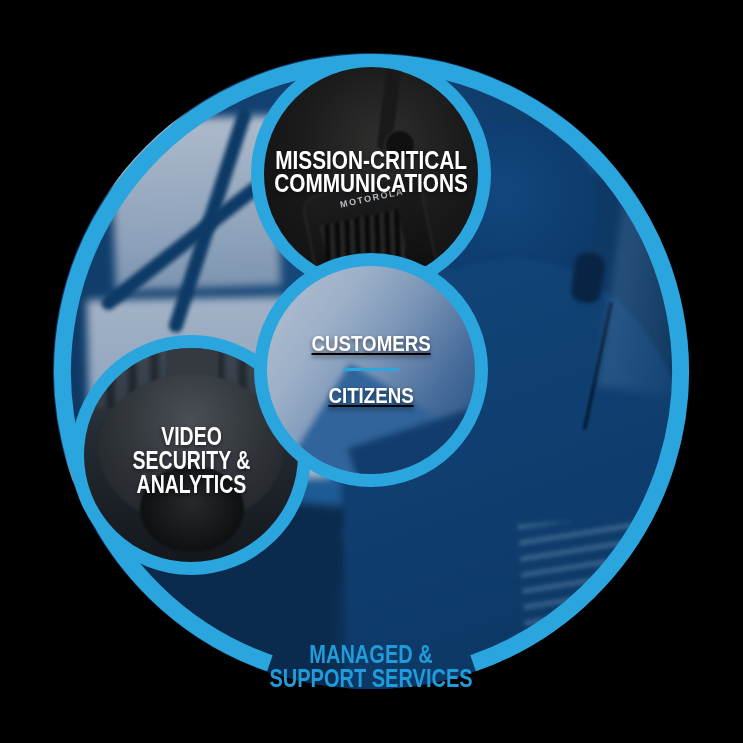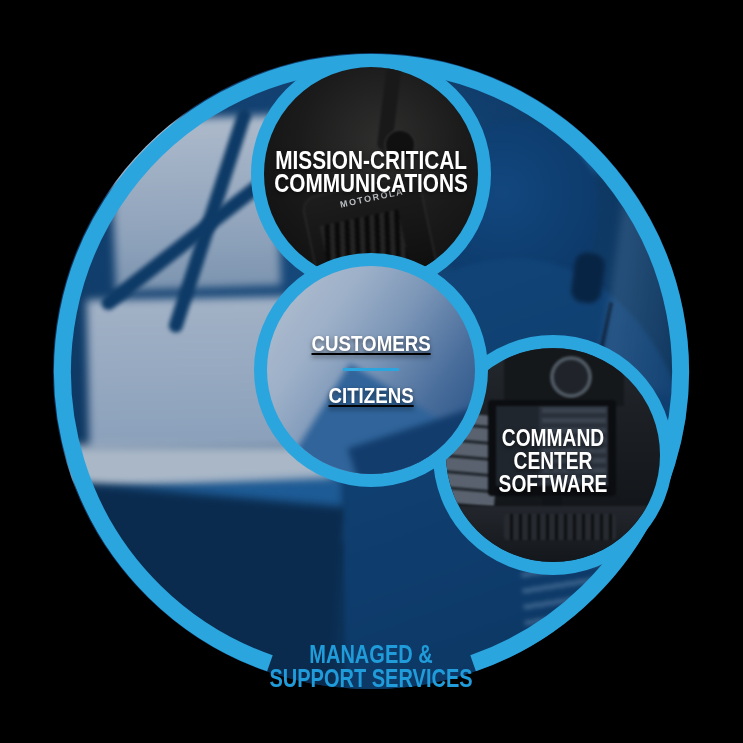--- a/index.html
+++ b/index.html
@@ -173,37 +173,32 @@
     <div class="ph radio-body"></div>
     <div class="ph radio-grille"></div>
     <div class="ph radio-knob"></div>
     <div class="ph radio-brand">MOTOROLA</div>
     <div class="cap t-top">
       <span>MISSION-CRITICAL</span>
       <span>COMMUNICATIONS</span>
     </div>
   </div>
 
-
-  <div class="circle sat sat-right">
-    <div class="ph cc-topscreen"></div>
-    <div class="ph cc-logo"></div>
-    <div class="ph cc-wall"></div>
-    <div class="ph cc-monitor"></div>
-    <div class="ph cc-screen"></div>
-    <div class="ph cc-rows"></div>
-    <div class="ph cc-stand"></div>
-    <div class="ph cc-desk"></div>
-    <div class="ph cc-keyboard"></div>
-    <div class="cap t-right">
-      <span>COMMAND</span>
-      <span>CENTER</span>
-      <span>SOFTWARE</span>
+  <div class="circle sat sat-left">
+    <div class="ph cam-ceiling"></div>
+    <div class="ph cam-neck"></div>
+    <div class="ph cam-dome"></div>
+    <div class="ph cam-lens"></div>
+    <div class="cap t-left">
+      <span>VIDEO</span>
+      <span>SECURITY &amp;</span>
+      <span>ANALYTICS</span>
     </div>
   </div>
+
 
   <div class="circle hub">
     <div class="ph hub-wedge"></div>
     <div class="ph hub-dark"></div>
     <div class="cap t-hub">
       <span>CUSTOMERS</span>
       <div class="hub-divider"></div>
       <span>CITIZENS</span>
     </div>
   </div>

